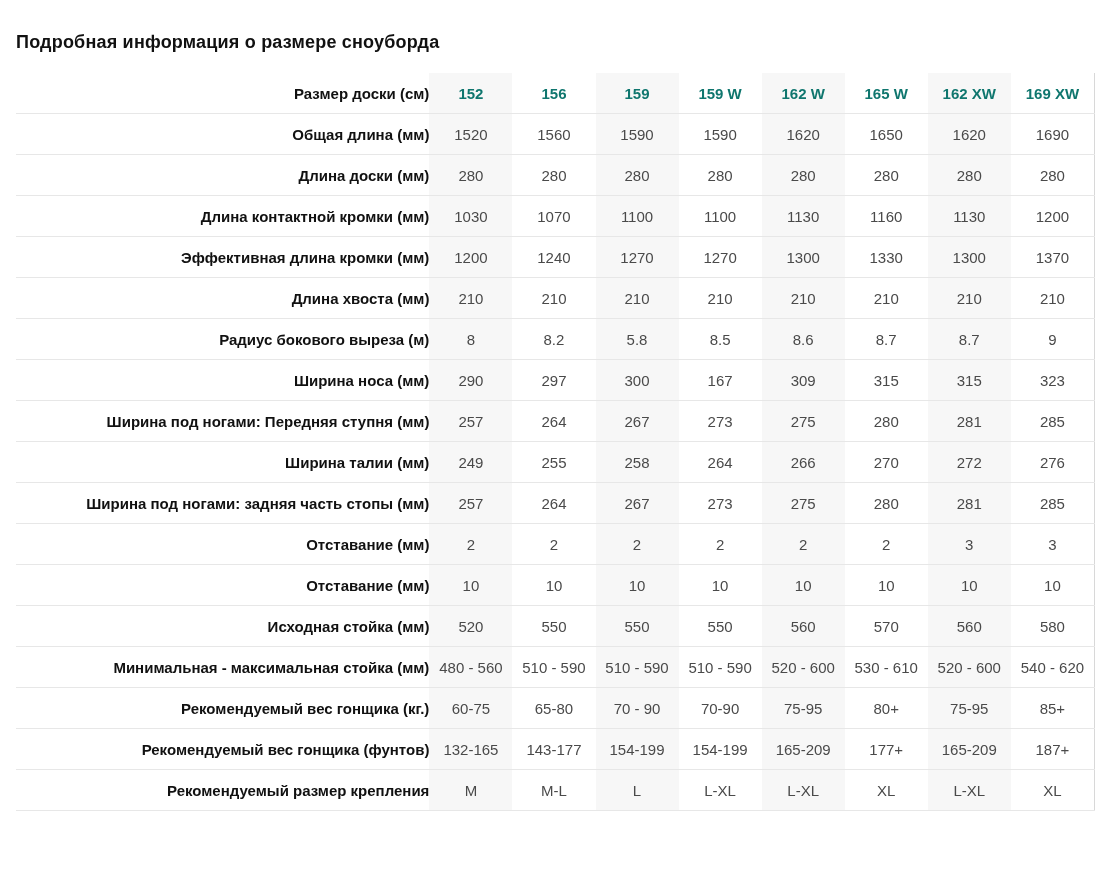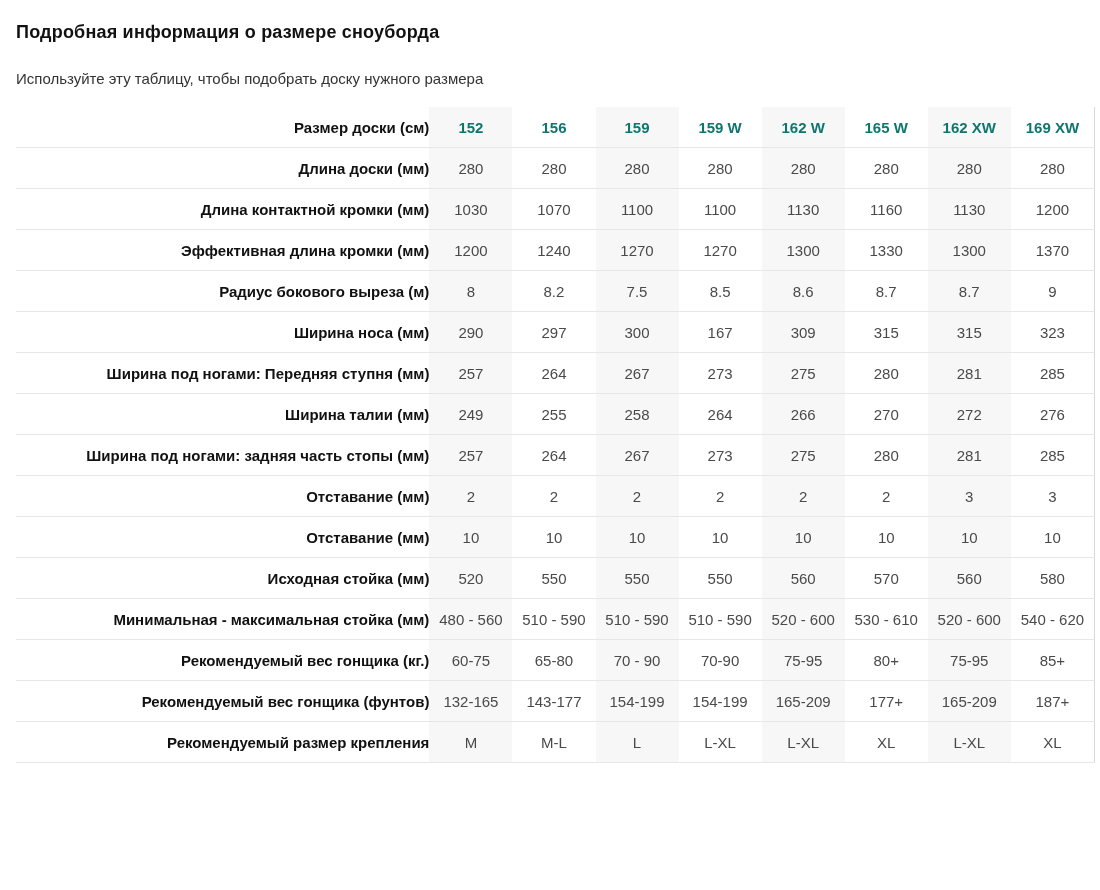--- a/index.html
+++ b/index.html
@@ -5,21 +5,21 @@
   html, body {
     margin: 0;
     padding: 0;
     background: #ffffff;
     font-family: "Liberation Sans", sans-serif;
     color: #1a1a1a;
   }
   .page {
     width: 1100px;
     box-sizing: border-box;
-    padding: 14px 4px 8px 16px;
+    padding: 24px 4px 8px 16px;
   }
   .page-title {
     font-size: 18px;
     font-weight: bold;
     color: #111111;
     margin: 8px 0 0 0;
     letter-spacing: 0.2px;
   }
   .page-subtitle {
     font-size: 15px;
@@ -62,37 +62,47 @@
   }
   .size-table .stripe {
     background: #f7f7f7;
   }
 </style>
 </head>
 <body>
 
 <div class="page">
   <h1 class="page-title">Подробная информация о размере сноуборда</h1>
-  <p class="page-subtitle">Используйте эту таблицу, чтобы подобрать доску нужного размера</p>
   <table class="size-table">
     <thead>
       <tr>
           <th class="label-cell">Размер доски (см)</th>
           <th class="value-cell stripe">152</th>
           <th class="value-cell">156</th>
           <th class="value-cell stripe">159</th>
           <th class="value-cell">159 W</th>
           <th class="value-cell stripe">162 W</th>
           <th class="value-cell">165 W</th>
           <th class="value-cell stripe">162 XW</th>
           <th class="value-cell">169 XW</th>
         </tr>
     </thead>
     <tbody>
         <tr>
+          <td class="label-cell">Общая длина (мм)</td>
+          <td class="value-cell stripe">1520</td>
+          <td class="value-cell">1560</td>
+          <td class="value-cell stripe">1590</td>
+          <td class="value-cell">1590</td>
+          <td class="value-cell stripe">1620</td>
+          <td class="value-cell">1650</td>
+          <td class="value-cell stripe">1620</td>
+          <td class="value-cell">1690</td>
+        </tr>
+        <tr>
           <td class="label-cell">Длина доски (мм)</td>
           <td class="value-cell stripe">280</td>
           <td class="value-cell">280</td>
           <td class="value-cell stripe">280</td>
           <td class="value-cell">280</td>
           <td class="value-cell stripe">280</td>
           <td class="value-cell">280</td>
           <td class="value-cell stripe">280</td>
           <td class="value-cell">280</td>
         </tr>
@@ -112,24 +122,35 @@
           <td class="value-cell stripe">1200</td>
           <td class="value-cell">1240</td>
           <td class="value-cell stripe">1270</td>
           <td class="value-cell">1270</td>
           <td class="value-cell stripe">1300</td>
           <td class="value-cell">1330</td>
           <td class="value-cell stripe">1300</td>
           <td class="value-cell">1370</td>
         </tr>
         <tr>
+          <td class="label-cell">Длина хвоста (мм)</td>
+          <td class="value-cell stripe">210</td>
+          <td class="value-cell">210</td>
+          <td class="value-cell stripe">210</td>
+          <td class="value-cell">210</td>
+          <td class="value-cell stripe">210</td>
+          <td class="value-cell">210</td>
+          <td class="value-cell stripe">210</td>
+          <td class="value-cell">210</td>
+        </tr>
+        <tr>
           <td class="label-cell">Радиус бокового выреза (м)</td>
           <td class="value-cell stripe">8</td>
           <td class="value-cell">8.2</td>
-          <td class="value-cell stripe">7.5</td>
+          <td class="value-cell stripe">5.8</td>
           <td class="value-cell">8.5</td>
           <td class="value-cell stripe">8.6</td>
           <td class="value-cell">8.7</td>
           <td class="value-cell stripe">8.7</td>
           <td class="value-cell">9</td>
         </tr>
         <tr>
           <td class="label-cell">Ширина носа (мм)</td>
           <td class="value-cell stripe">290</td>
           <td class="value-cell">297</td>

